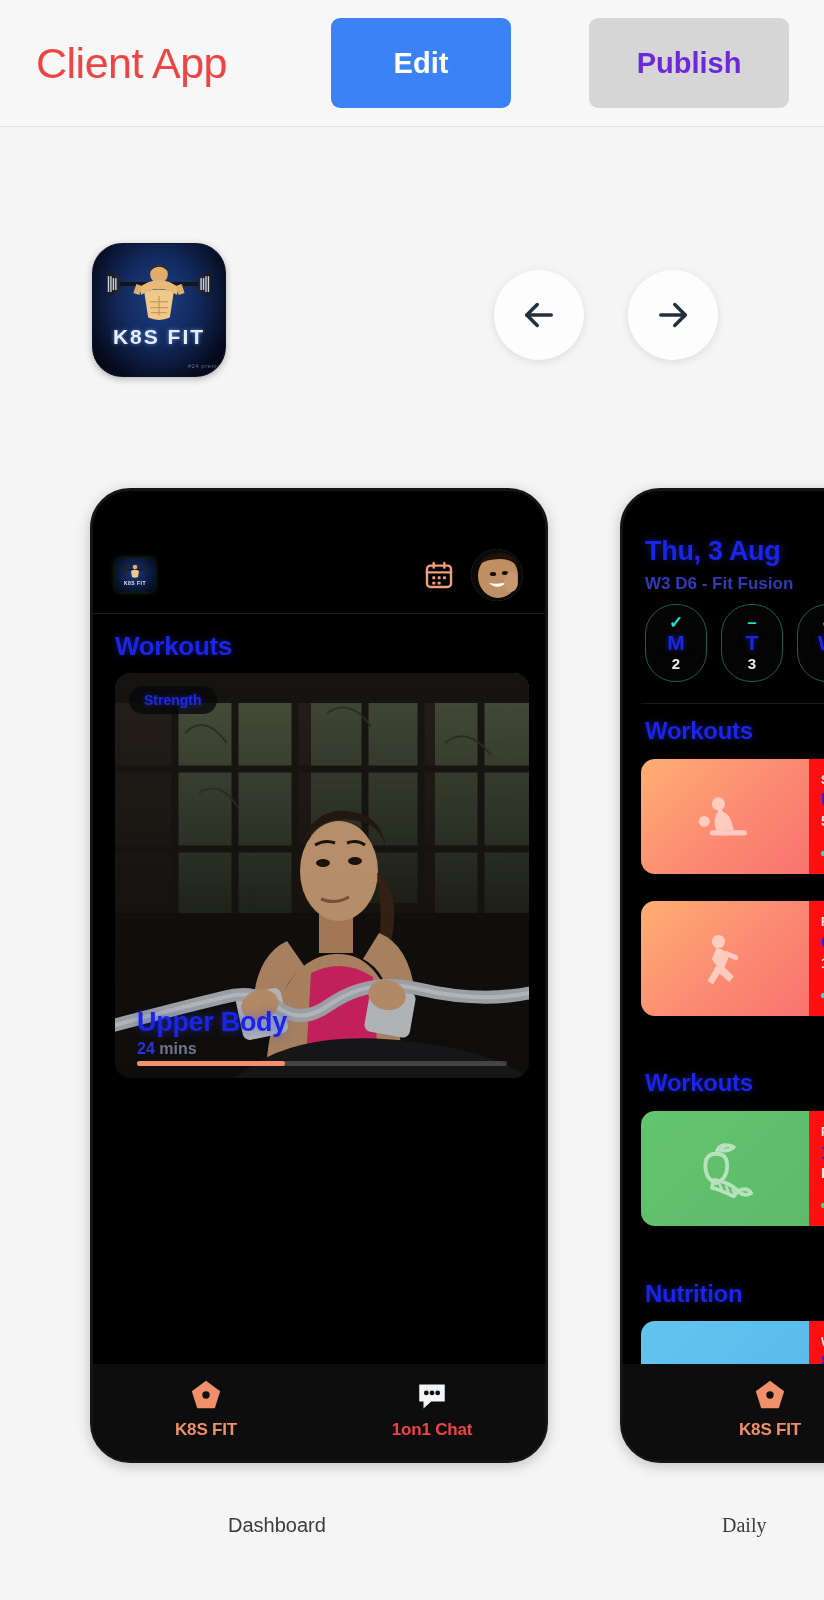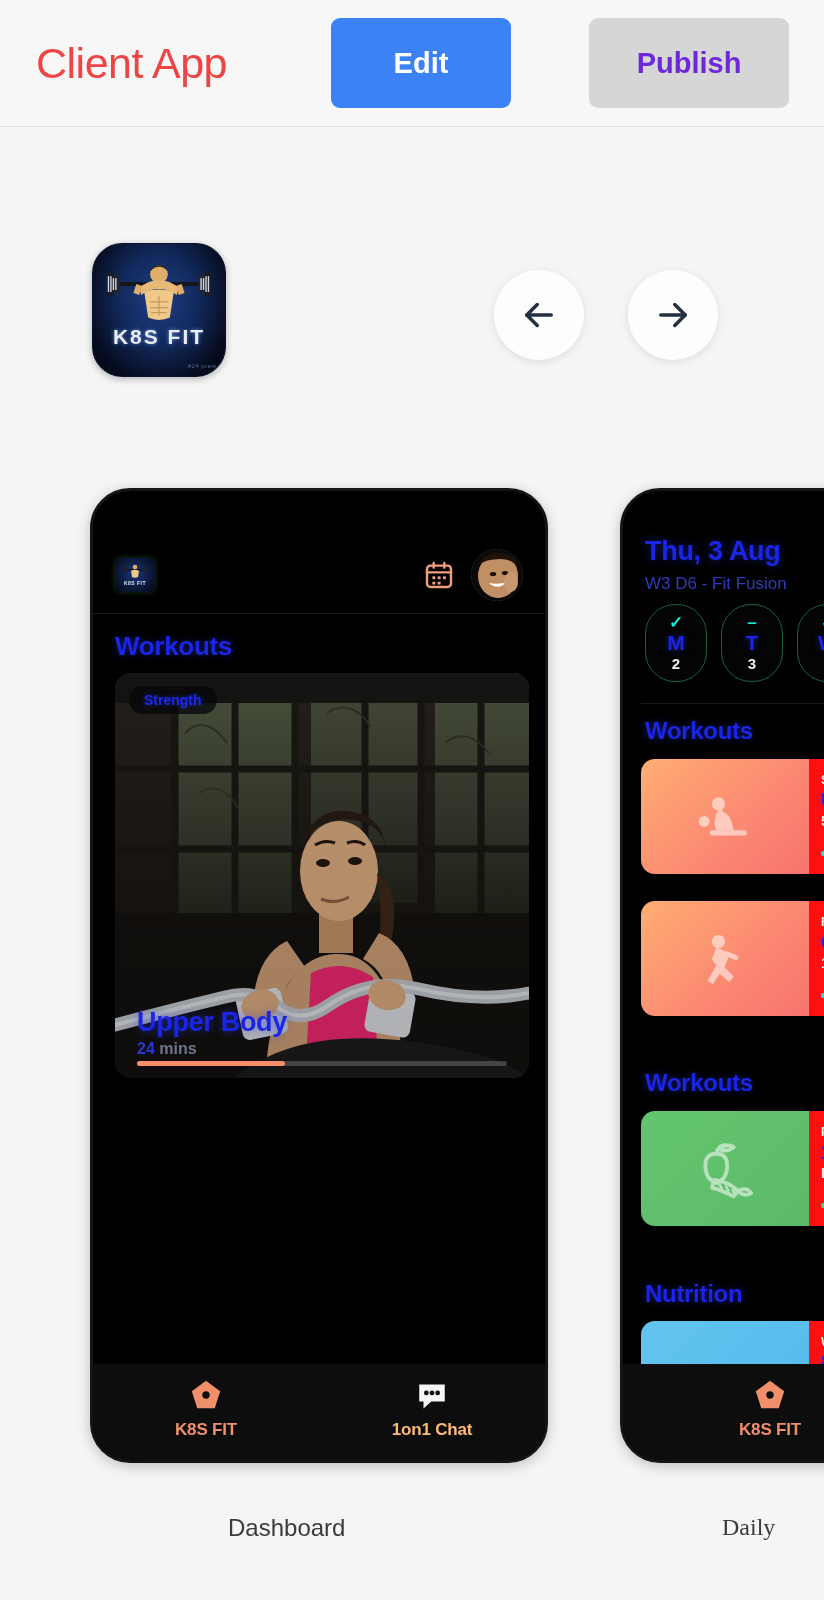--- a/index.html
+++ b/index.html
@@ -168,32 +168,32 @@
   
   .tabbar {
     position: absolute; left: 0; bottom: 0; width: 100%;
     background: #0d0d0d; display: flex; align-items: flex-start; justify-content: space-around;
     padding-top: 14px;
   }
   .tb1 { height: 96px; }
   .tb2 { height: 96px; justify-content: center; }
   .tab { display: flex; flex-direction: column; align-items: center; cursor: pointer; flex: 1; }
   .tab-ic { width: 34px; height: 34px; margin-bottom: 8px; }
-  .tab-lb { font-size: 17px; font-weight: 600; color: #fdba74; letter-spacing: -0.2px; }
+  .tab-lb { font-size: 17px; font-weight: 600; color: #ef4444; letter-spacing: -0.2px; }
   .tab.active .tab-lb { color: #f0906b; }
 
   
   .p2-date {
     position: absolute; left: 22px; top: 45px;
     font-size: 27px; font-weight: 800; color: #1b25e8;
     text-shadow: 0 0 9px rgba(40,60,255,0.5); letter-spacing: -0.3px;
   }
   .p2-plan {
     position: absolute; left: 22px; top: 83px;
-    font-size: 17px; font-weight: 400; color: #2f3bb8;
+    font-size: 17px; font-weight: 700; color: #2f3bb8;
   }
   .daypills {
     position: absolute; left: 22px; top: 113px;
     display: flex; gap: 14px;
   }
   .daypill {
     width: 62px; height: 78px; border-radius: 30px;
     border: 1px solid #1c5d52;
     display: flex; flex-direction: column; align-items: center; justify-content: center;
     cursor: pointer; background: #040404;
@@ -232,21 +232,21 @@
   .tb-bar.green-fill i { background: #2fe07a; }
 
   .t-w1 { top: 268px; }
   .t-w2 { top: 410px; }
   .t-n1 { top: 620px; }
   .t-a1 { top: 830px; }
 
   
   .caption {
     position: absolute; top: 1514px;
-    font-size: 24px; color: #3b3b3b; font-weight: 400;
+    font-size: 20px; color: #3b3b3b; font-weight: 400;
     white-space: nowrap;
   }
   .cap-1 { left: 228px; }
   .cap-2 { left: 722px; font-family: Liberation Serif, serif; }
 </style>
 </head>
 <body>
 
 <div class="page">
 

